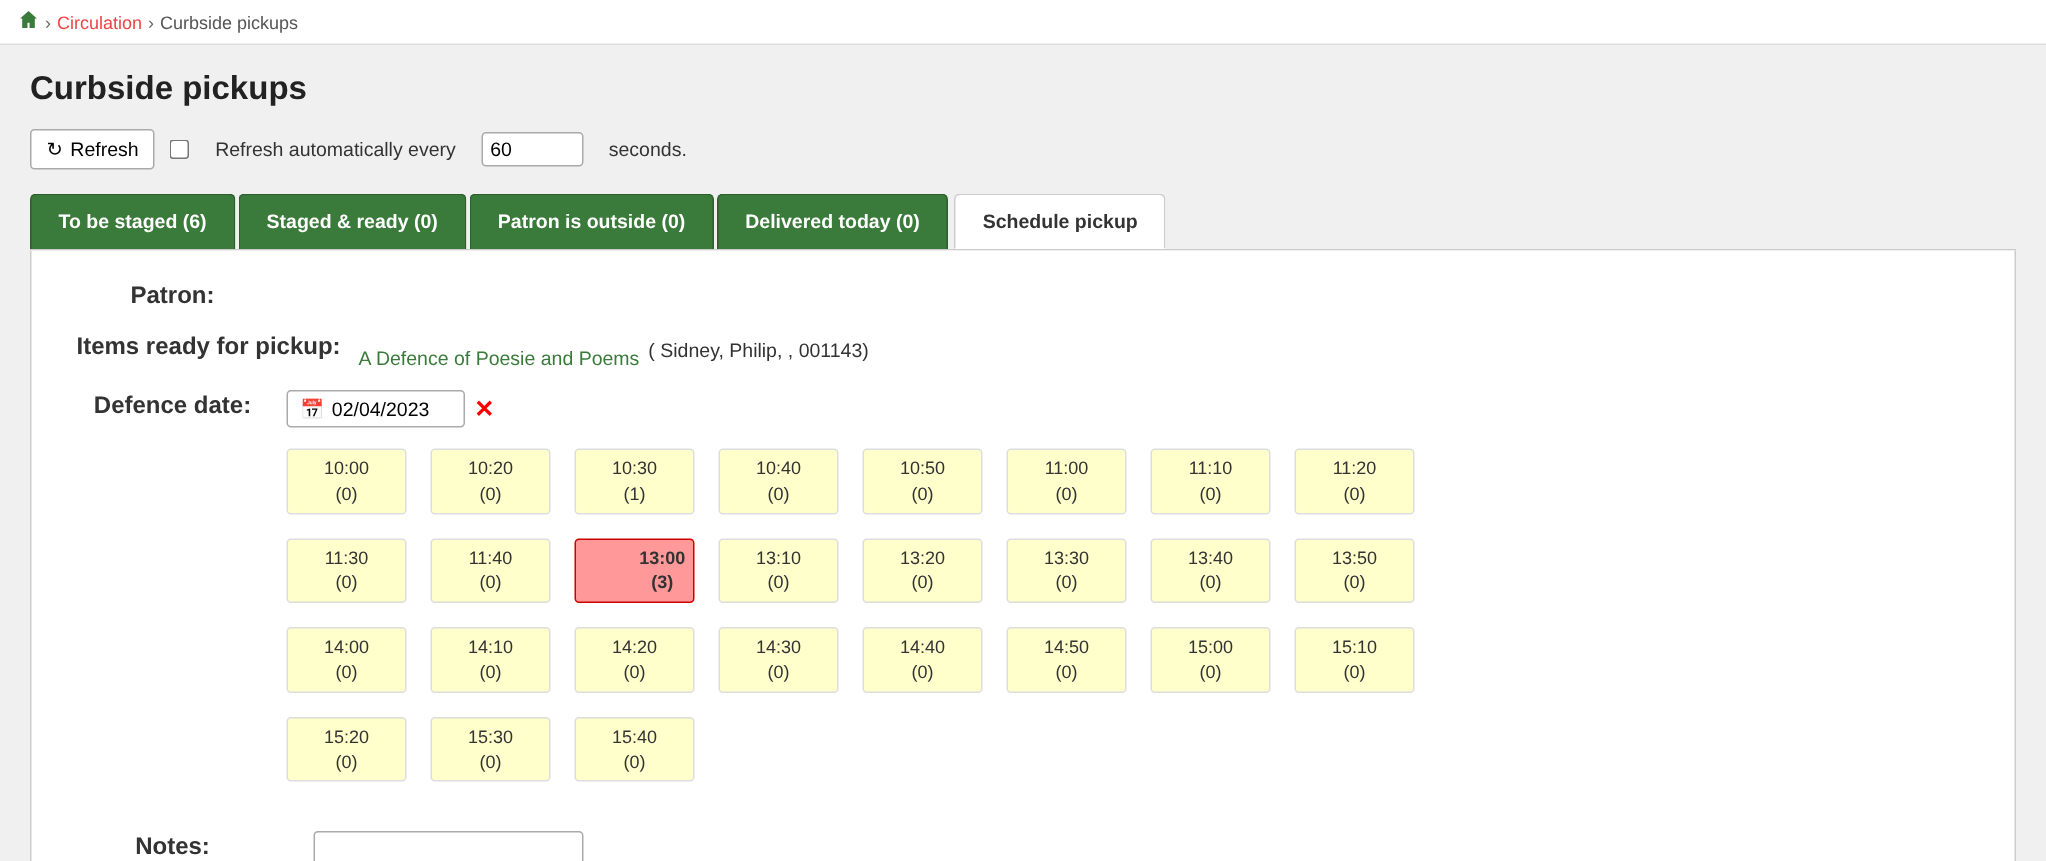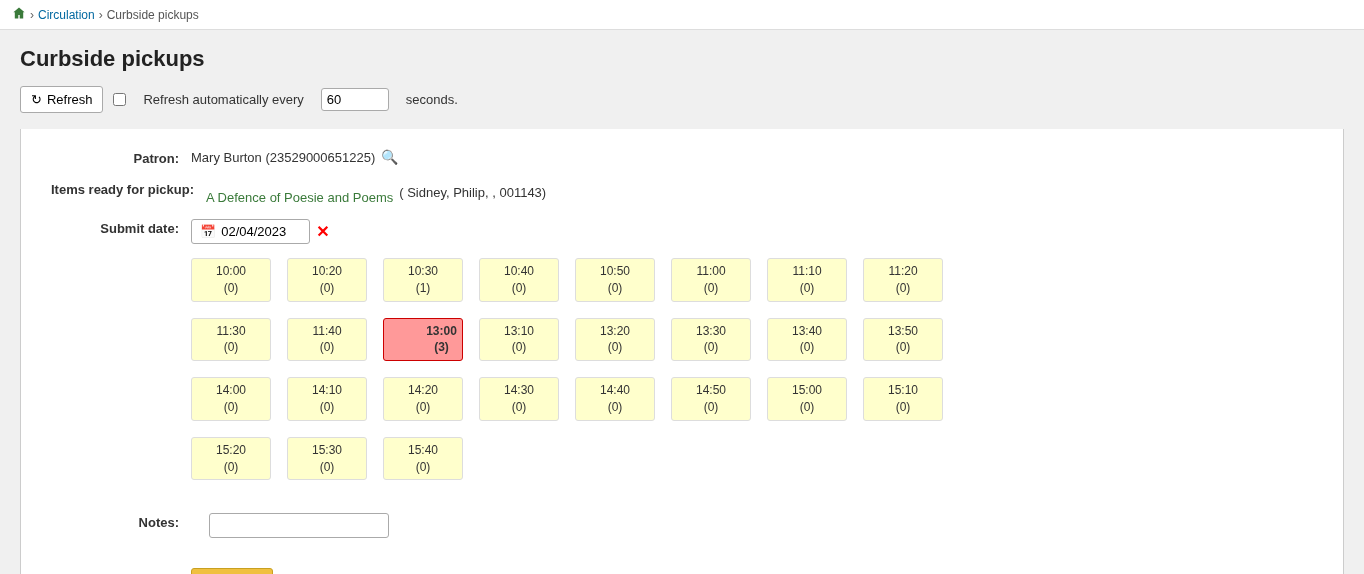--- a/index.html
+++ b/index.html
@@ -94,26 +94,26 @@
       border-top: none;
       padding: 20px 30px;
       min-height: 380px;
     }
     .form-row {
       display: flex;
       align-items: flex-start;
       margin-bottom: 14px;
     }
     .form-label {
-      text-align: right;
+      text-align: center;
       min-width: 140px;
       padding-right: 12px;
       font-weight: bold;
       padding-top: 2px;
-      font-size: 13px;
+      font-size: 16px;
     }
     .form-value {
       display: flex;
       align-items: center;
       gap: 6px;
       font-size: 13px;
     }
     .item-link {
       color: #3a7a3a;
       text-decoration: none;
@@ -194,65 +194,78 @@
 </head>
 <body>
 
 <div class="breadcrumb">
   <span>
     <svg width="14" height="14" viewBox="0 0 20 20" fill="#3a7a3a">
         <path d="M10 2L2 9h2v9h5v-5h2v5h5V9h2z"></path>
       </svg>
   </span>
   <span class="sep">›</span>
-  <a href="#" style="color:#0369a1;">Circulation</a>
+  <a href="#" style="color:#ef4444;">Circulation</a>
   <span class="sep">›</span>
   <span class="current">Curbside pickups</span>
 </div>
 
 <div class="main-content">
   <h1>Curbside pickups</h1>
 
   <div class="toolbar">
     <button class="btn-refresh">
       <span>↻</span>
       <span>Refresh</span>
     </button>
     <div class="refresh-auto">
       <input type="checkbox" style="">
       <span>Refresh automatically every</span>
       <input type="text" value="60" style="width: 68px; border: 1px solid rgb(170, 170, 170); border-radius: 3px; padding: 3px 5px;">
       <span>seconds.</span>
     </div>
   </div>
 
+  <div class="tabs">
+    <div class="tab tab-green">
+      <span>To be staged (6)</span>
+    </div>
+    <div class="tab tab-green">
+      <span>Staged &amp; ready (0)</span>
+    </div>
+    <div class="tab tab-green">
+      <span>Patron is outside (0)</span>
+    </div>
+    <div class="tab tab-green">
+      <span>Delivered today (0)</span>
+    </div>
+    <div class="tab tab-active">
+      <span>Schedule pickup</span>
+    </div>
+  </div>
 
   <div class="content-area">
 
     
     <div class="form-row">
       <div class="form-label">Patron:</div>
-      <div class="form-value">
-        <span>Mary Burton (23529000651225)</span>
-        <span style="color:#555;cursor:pointer;font-size:14px;">🔍</span>
-      </div>
     </div>
 
     
     <div class="form-row">
       <div class="form-label">Items ready for pickup:</div>
       <div class="form-value">
         <a class="item-link" href="#">A Defence of Poesie and Poems</a>
         <span>( Sidney, Philip, , 001143)</span>
       </div>
     </div>
 
     
     <div class="form-row">
-      <div class="form-label">Submit date:</div>
+      <div class="form-label">Defence date:</div>
       <div class="date-input-wrap">
         <div class="date-input">
           <span style="font-size:13px;">📅</span>
           <input type="text" value="02/04/2023" style="border: none; outline: none; font-size: 13px; width: 80px;">
         </div>
         <span class="clear-date">✕</span>
       </div>
     </div>
 
     

